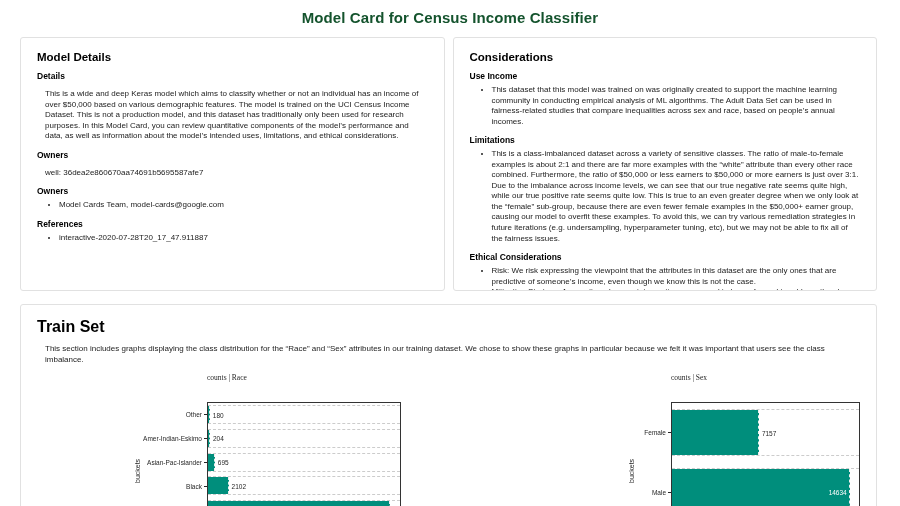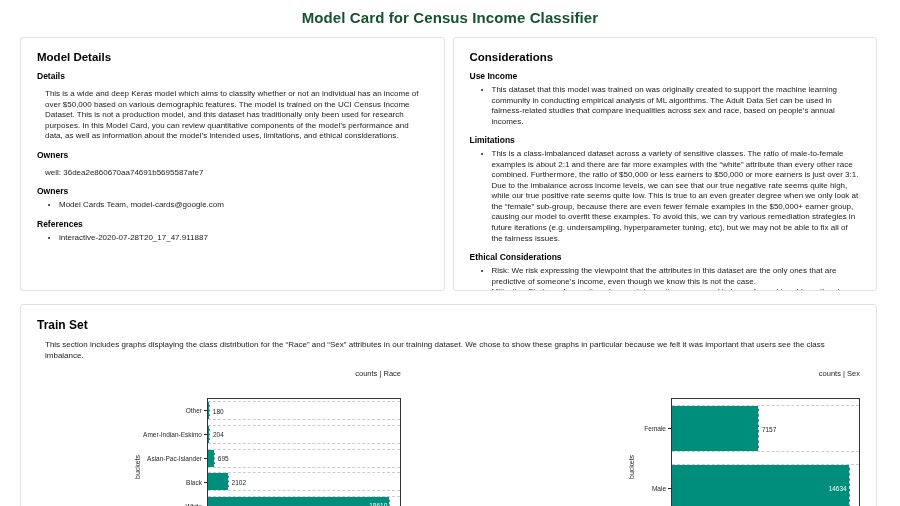--- a/index.html
+++ b/index.html
@@ -17,27 +17,27 @@
     border:1px solid #e1e1e1; border-radius:3px; background:#fff;
     padding:13px 16px; overflow:hidden;
   }
   .cards-row .card { flex:1; }
   .card h2 { font-size:11.5px; font-weight:bold; margin:0 0 4px; color:#000; }
   .card h3 { font-size:8.5px; font-weight:bold; margin:8px 0 3px; color:#000; }
   .card p  { font-size:8px; line-height:1.32; margin:8px; color:#222; }
   .card ul { margin:4px 0 0; padding-left:22px; }
   .card li { font-size:8px; line-height:1.32; margin:0 0 2px; color:#222; white-space:pre-line; }
   .card-wide { margin:13px 23px 0 20px; height:232px; }
-  .card-wide h2 { font-size:12px; margin-bottom:3px; }
+  .card-wide h2 { font-size:16px; margin-bottom:3px; }
 
   .charts-row { display:flex; justify-content:space-between; padding-left:94px; margin-top:5px; }
   figure.chart { margin:0; }
   .fig0 { width:270px; }
   .fig1 { width:235px; margin-right:-6px; }
-  .chart-title { font-size:7.5px; color:#262626; text-align:right; margin-bottom:20px; }
+  .chart-title { font-size:7.5px; color:#262626; text-align:left; margin-bottom:20px;font-family:Liberation Serif, serif; }
   .fig0 .chart-title { padding-left:76px; }
   .fig1 .chart-title { padding-left:46px; }
   .chart-main { display:flex; }
   .ylabel {
     width:12px; display:flex; align-items:center; justify-content:center;
     font-size:7px; color:#262626; writing-mode:vertical-rl; transform:rotate(180deg);
   }
   .yticks { display:flex; flex-direction:column; font-size:6.5px; color:#262626; height:120px; }
   .fig0 .yticks { width:64px; }
   .fig1 .yticks { width:34px; }

